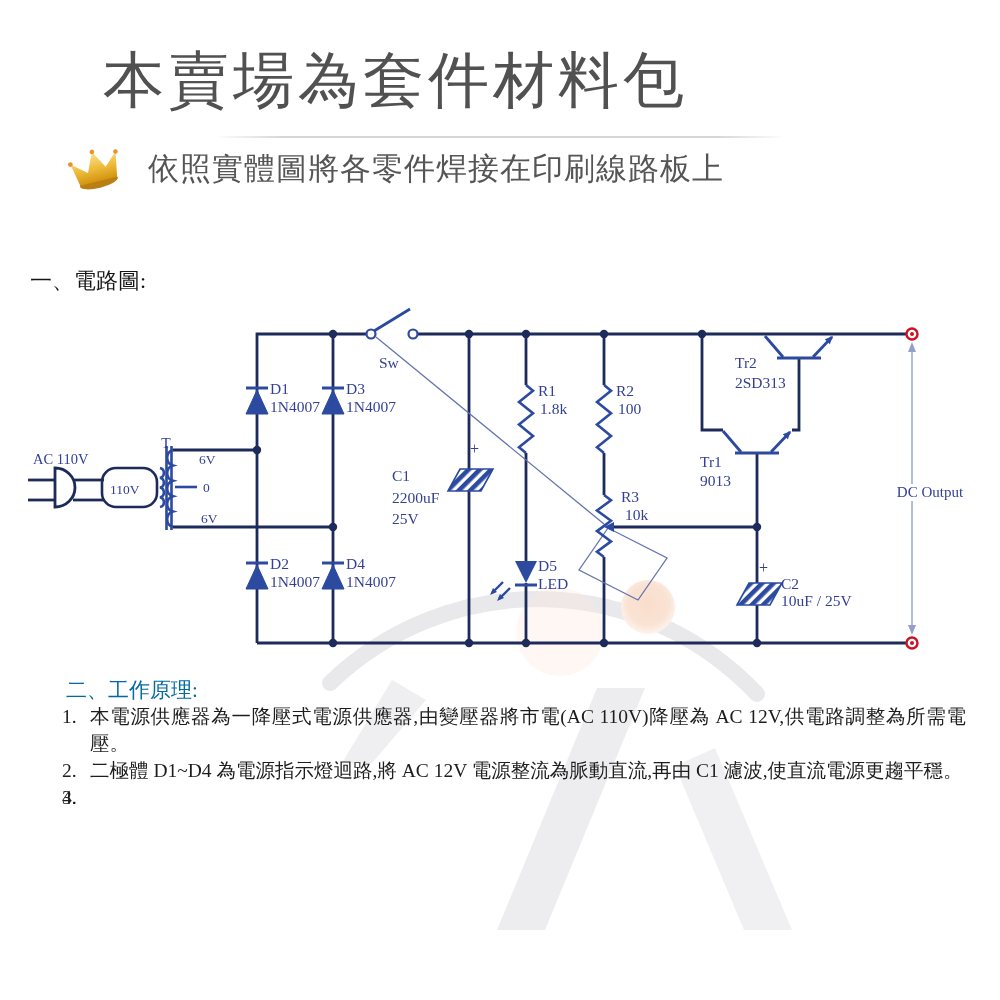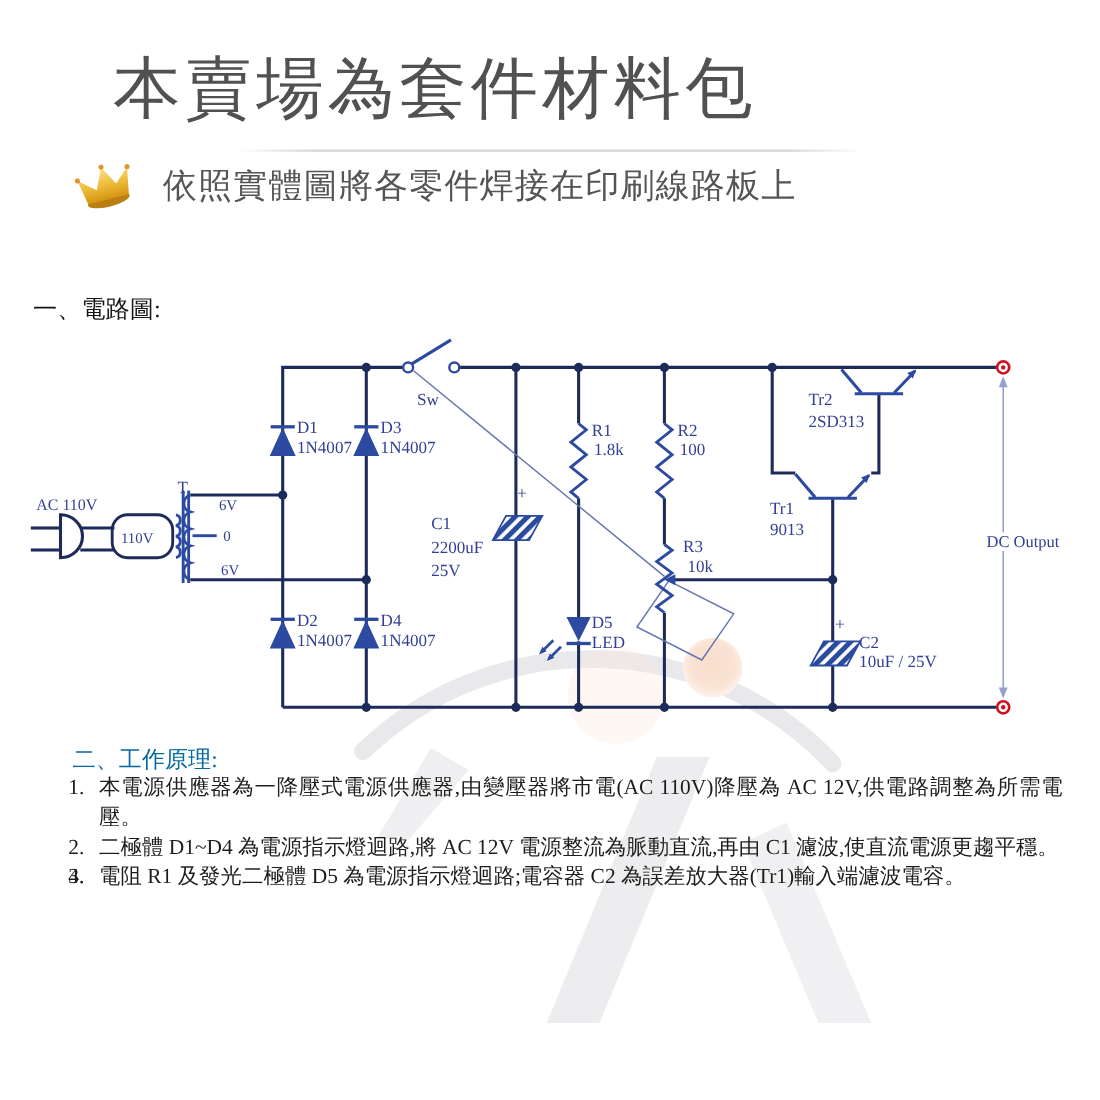--- a/index.html
+++ b/index.html
@@ -284,17 +284,16 @@
       </div>
       <div class="pitem">
         <span class="pnum">2.</span>
         <span>二極體 D1~D4 為電源指示燈迴路,將 AC 12V 電源整流為脈動直流,再由 C1 濾波,使直流電源更趨平穩。</span>
       </div>
       <div class="pitem">
         <span class="pnum">3.</span>
       </div>
       <div class="pitem">
         <span class="pnum">4.</span>
-        <span>電阻 R1 及發光二極體 D5 為電源指示燈迴路;電容器 C2 為誤差放大器(Tr1)輸入端濾波電容。</span>
       </div>
     </div>
   </div>
 </div>
 
 </body></html>

